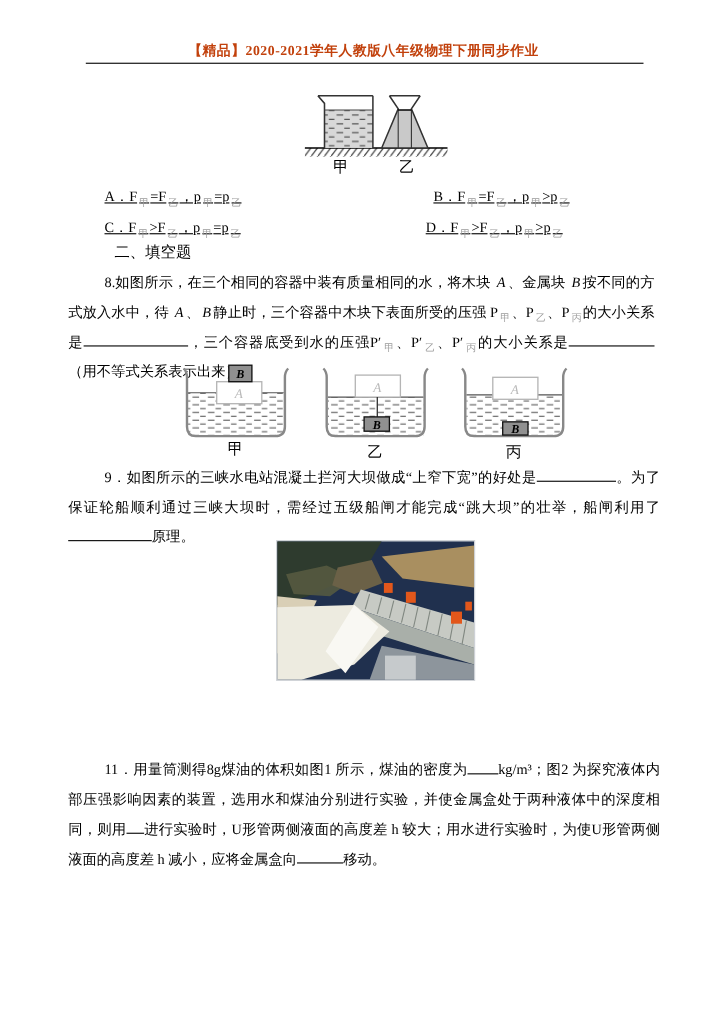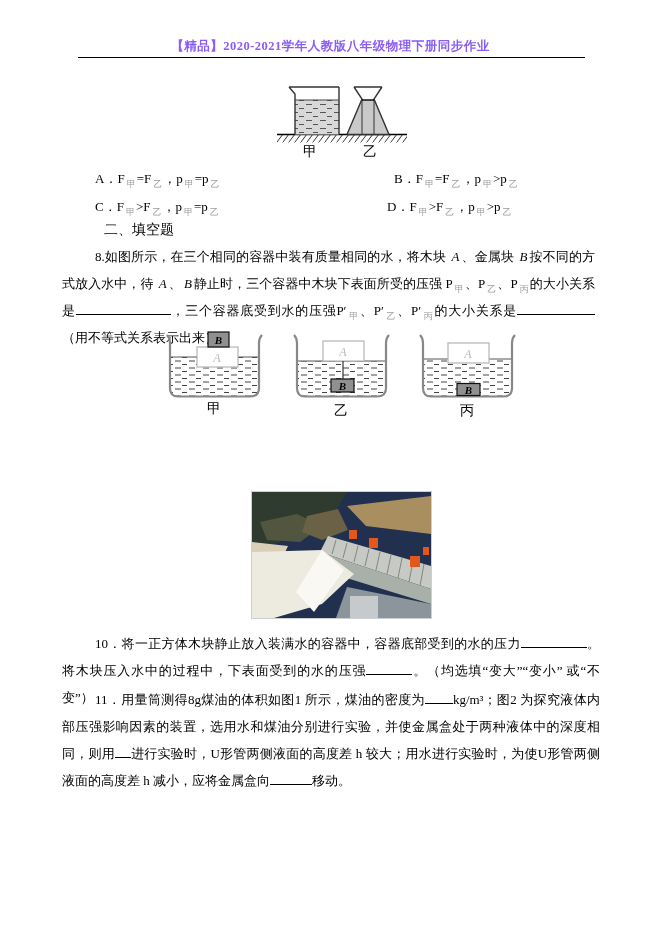--- a/index.html
+++ b/index.html
@@ -1,37 +1,37 @@
 <!DOCTYPE html>
 <html><head>
 <meta charset="utf-8">
 <style>
   html,body{margin:0;padding:0;background:#fff;}
   .page{position:relative;width:661px;height:935px;background:#ffffff;overflow:hidden;
         font-family:"Liberation Serif","DejaVu Serif",serif;color:#000;}
   .title{position:absolute;top:38px;left:0;width:661px;text-align:center;
          font-size:12.5px;font-weight:bold;letter-spacing:.5px;}
   .hrule{position:absolute;top:57px;left:78px;width:507px;border-top:1.5px solid #000;height:0;}
-  .opt{position:absolute;font-size:13px;white-space:nowrap;}
+  .opt{position:absolute;font-size:13px;white-space:nowrap;text-decoration:underline;}
   .sec-head{position:absolute;left:104px;top:221px;font-size:14px;font-weight:normal;
             font-family:"Liberation Sans","DejaVu Sans",sans-serif;}
   .para{position:absolute;font-size:13px;line-height:27px;text-align:justify;}
   .indent{text-indent:33px;}
   sub.subch{font-size:9px;color:#9b9b9b;margin:0 1px 0 2px;line-height:0;}
   .blank{display:inline-block;border-bottom:1px solid #000;height:1em;vertical-align:baseline;}
   i.var{font-style:italic;margin:0 2px;}
   .figure{position:absolute;}
   svg text{font-family:"Liberation Serif","DejaVu Serif",serif;}
 </style>
 </head>
 <body>
 
 <div class="page">
 
-  <div class="title" style="color: #8b5cf6;">【精品】2020-2021学年人教版八年级物理下册同步作业</div>
+  <div class="title" style="color: #c2410c;">【精品】2020-2021学年人教版八年级物理下册同步作业</div>
   <div class="hrule"></div>
 
   <svg class="figure" style="left:277px;top:86px;" width="130" height="74" viewBox="0 0 130 74">
     <defs>
       <pattern id="hatch" width="6" height="8" patternUnits="userSpaceOnUse">
         <path d="M0,8 L6,0" stroke="#333" stroke-width="1" fill="none"></path>
       </pattern>
       <pattern id="dashwater" width="14" height="8" patternUnits="userSpaceOnUse">
         <rect width="14" height="8" fill="#d8d8d8"></rect>
         <path d="M1,2.5 h6 M8,6.5 h5" stroke="#555" stroke-width="1" fill="none"></path>
@@ -97,20 +97,21 @@
       <line x1="264" y1="28" x2="351" y2="28" stroke="#555" stroke-width="1"></line>
       <path d="M260,4 Q263,7 263,12 L263,57 Q263,65.5 271,65.5 L343,65.5 Q352,65.5 352,57 L352,12 Q352,7 355,4" stroke="#888" stroke-width="2.2" fill="none"></path>
       <rect x="288" y="12" width="41" height="20" fill="#ffffff" stroke="#b5b5b5" stroke-width="1.2"></rect>
       <text x="308" y="27" font-size="12" text-anchor="middle" fill="#b9b9b9" font-style="italic">A</text>
       <rect x="297" y="52.5" width="23" height="12" stroke="#111" stroke-width="1.2" fill="#909090"></rect>
       <text x="308.5" y="62.5" font-size="11" text-anchor="middle" fill="#000" font-style="italic" font-weight="bold">B</text>
       <text x="307" y="84" font-size="14" text-anchor="middle" fill="#000">丙</text>
     </g>
   </svg>
 
+  <div class="para indent" style="left:62px;top:420px;width:538px;"><span>9．如图所示的三峡水电站混凝土拦河大坝做成“上窄下宽”的好处是</span><span class="blank" style="width: 72px;"></span><span>。为了保证轮船顺利通过三峡大坝时，需经过五级船闸才能完成“跳大坝”的壮举，船闸利用了</span><span class="blank" style="width: 76px;"></span><span>原理。</span></div>
 
   <svg class="figure" style="left:251px;top:491px;border:1px solid #ccd0d4;" width="179" height="126" viewBox="0 0 179 126">
     <rect x="0" y="0" width="179" height="126" fill="#20304e"></rect>
 
     <polygon points="0,0 95,0 82,22 55,38 28,50 0,58" fill="#2e3b2e"></polygon>
     <polygon points="8,30 45,22 70,34 48,50 15,48" opacity="0.85" fill="#585c41"></polygon>
     <polygon points="55,24 86,17 96,38 70,48 50,40" fill="#6b6147"></polygon>
 
     <polygon points="95,14 179,4 179,42 114,34" fill="#a98f60"></polygon>
 
@@ -136,17 +137,16 @@
     <rect x="98" y="104" width="28" height="22" fill="#c6cacc"></rect>
 
     <g>
       <rect x="97" y="38" width="8" height="9" fill="#e2571b"></rect>
       <rect x="117" y="46" width="9" height="10" fill="#e2571b"></rect>
       <rect x="158" y="64" width="10" height="11" fill="#e2571b"></rect>
       <rect x="171" y="55" width="6" height="8" fill="#e2571b"></rect>
     </g>
   </svg>
 
-  <div class="para indent" style="left:62px;top:630px;width:538px;"><span>10．将一正方体木块静止放入装满水的容器中，容器底部受到的水的压力</span><span class="blank" style="width: 66px;"></span><span>。将木块压入水中的过程中，下表面受到的水的压强</span><span class="blank" style="width: 46px;"></span><span>。（均选填“变大”“变小” 或“不变”）</span></div>
 
   <div class="para indent" style="left:62px;top:686px;width:538px;"><span>11．用量筒测得8g煤油的体积如图1 所示，煤油的密度为</span><span class="blank" style="width: 28px;"></span><span>kg/m³；图2 为探究液体内部压强影响因素的装置，选用水和煤油分别进行实验，并使金属盒处于两种液体中的深度相同，则用</span><span class="blank" style="width: 16px;"></span><span>进行实验时，U形管两侧液面的高度差 h 较大；用水进行实验时，为使U形管两侧液面的高度差 h 减小，应将金属盒向</span><span class="blank" style="width: 42px;"></span><span>移动。</span></div>
 
 </div>
 
 </body></html>

